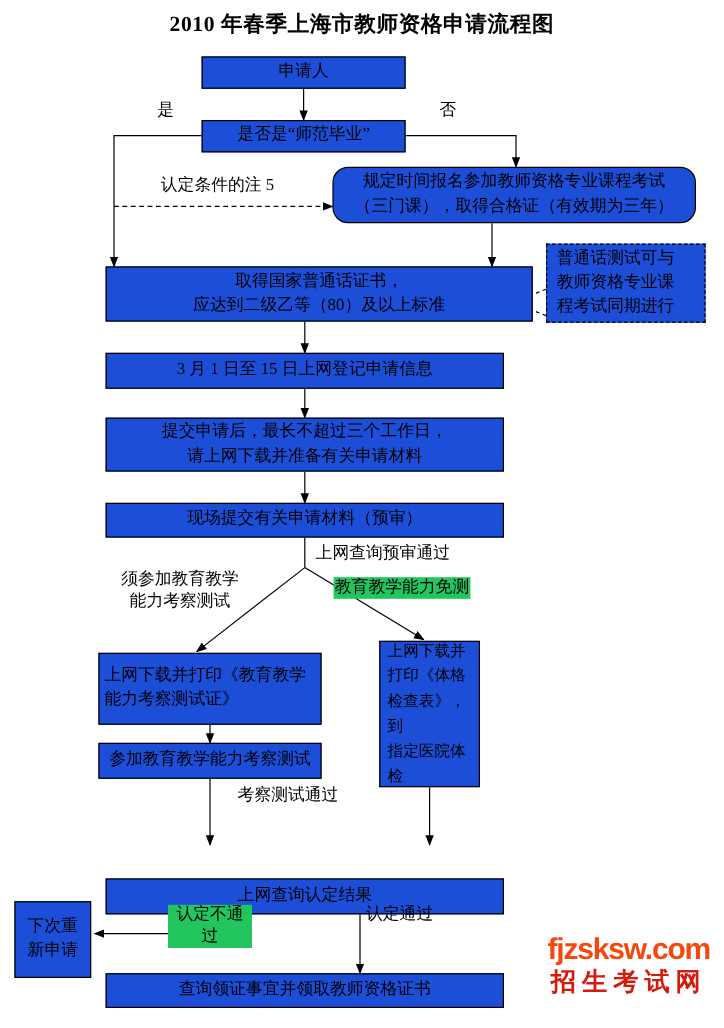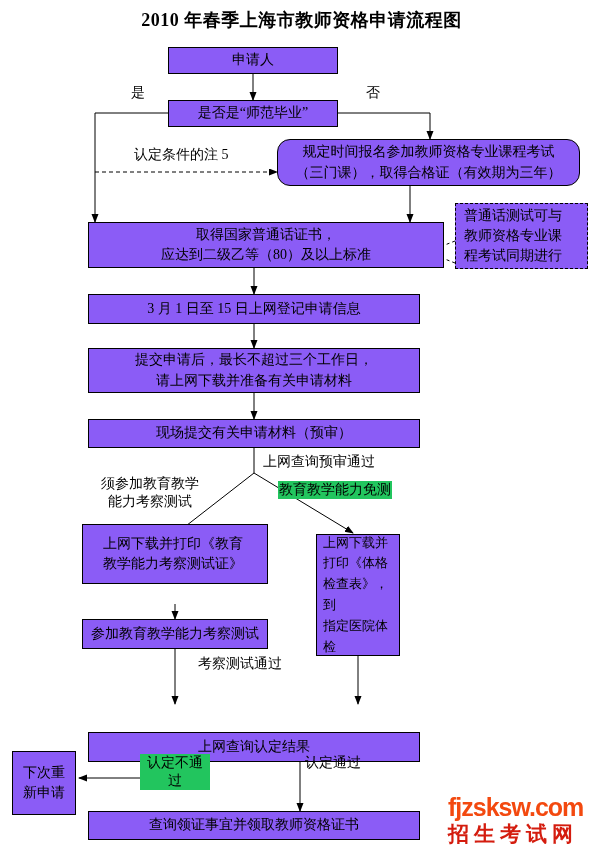--- a/index.html
+++ b/index.html
@@ -10,34 +10,34 @@
     color:#000;
   }
   .page { position:relative; width:603px; height:857px; background:#fff; overflow:hidden; }
   .connectors { position:absolute; left:0; top:0; z-index:1; }
   .title {
     position:absolute; left:0; top:8px; width:100%;
     text-align:center; font-size:18px; font-weight:bold; z-index:2;
     letter-spacing:0.5px;
   }
   .box {
-    position:absolute; border:1px solid #000; background:#8b5cf6;
+    position:absolute; border:1px solid #000; background:#1d4ed8;
     display:flex; align-items:center; justify-content:center;
     text-align:center; font-size:14px; line-height:1.45;
     white-space:pre-line; z-index:2; padding:2px 6px;
   }
   .box.al { justify-content:flex-start; text-align:left; }
   .box.dashed { border-style:dashed; }
   .lbl {
     position:absolute; font-size:14px; line-height:1.3;
     white-space:pre-line; z-index:3; text-align:center; background:#22c55e;
     padding:0 1px;
   }
   .lbl.clear { background:transparent; }
-  .watermark { position:absolute; left:448px; top:793px; width:152px; text-align:left; z-index:4;
+  .watermark { position:absolute; left:448px; top:777px; width:152px; text-align:center; z-index:4;
     font-family:"Liberation Sans","DejaVu Sans",sans-serif; }
   .wm-site { font-size:25px; font-weight:bold; letter-spacing:-1px; }
   .wm-name { font-size:21px; font-weight:bold; letter-spacing:5px;
     font-family:"Liberation Serif","DejaVu Serif",serif; margin-top:-2px; }
 </style>
 </head>
 <body>
 
 <div class="page">
 
@@ -85,21 +85,21 @@
 教师资格专业课
 程考试同期进行</div>
 
   <div class="box" style="left:88px;  top:294px; width:332px; height:30px;">3 月 1 日至 15 日上网登记申请信息</div>
 
   <div class="box" style="left:88px;  top:348px; width:332px; height:45px;">提交申请后，最长不超过三个工作日，
 请上网下载并准备有关申请材料</div>
 
   <div class="box" style="left:88px;  top:419px; width:332px; height:29px;">现场提交有关申请材料（预审）</div>
 
-  <div class="box al" style="left:82px;  top:524px; width:186px; height:60px; padding:2px 20px;">上网下载并打印《教育教学能力考察测试证》</div>
+  <div class="box al" style="left:82px;  top:544px; width:186px; height:60px; padding:2px 4px;">上网下载并打印《教育教学能力考察测试证》</div>
 
   <div class="box al" style="left:316px; top:534px; width:84px; height:122px; padding:2px 6px; font-size:13px; line-height:1.6;">上网下载并
 打印《体格
 检查表》，到
 指定医院体
 检</div>
 
   <div class="box" style="left:82px;  top:619px; width:186px; height:30px;">参加教育教学能力考察测试</div>
 
   <div class="box" style="left:88px;  top:704px; width:332px; height:30px;margin-top:28px;">上网查询认定结果</div>

